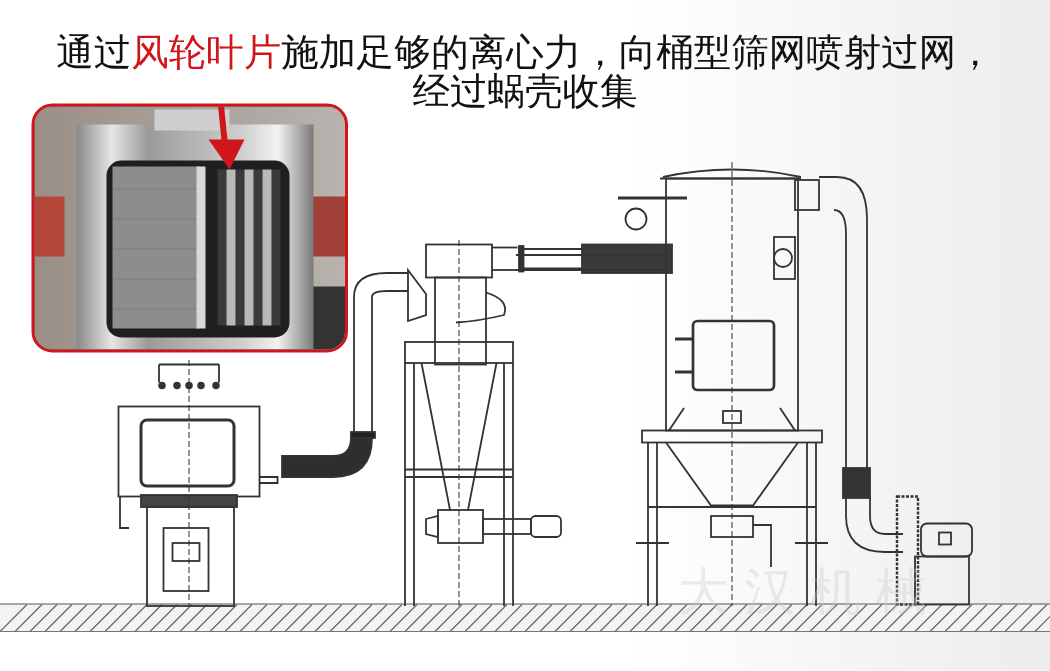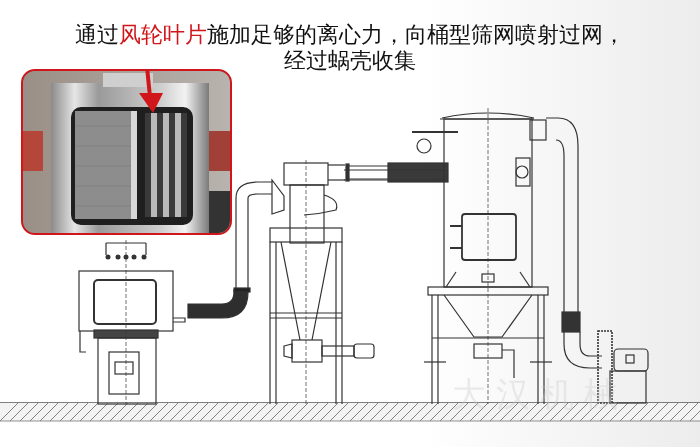--- a/index.html
+++ b/index.html
@@ -3,21 +3,21 @@
 <meta charset="utf-8">
 <style>
   html, body { margin: 0; padding: 0; }
   body {
     width: 700px; height: 447px; overflow: hidden; position: relative;
     background: linear-gradient(90deg, #ffffff 0%, #ffffff 60%, #ececec 100%);
     font-family: "DejaVu Sans", sans-serif;
   }
   .caption {
     position: absolute; left: 0; top: 22px; width: 700px; text-align: center;
-    font-size: 22px; line-height: 26px; color: #111;
+    font-size: 25px; line-height: 26px; color: #111;
   }
   .caption .hl { color: #d0161b; }
   .caption .line2 { display: block; }
   .photo {
     position: absolute; left: 21px; top: 69px; width: 207px; height: 162px;
     border: 2px solid #d0161b; border-radius: 14px; overflow: hidden;
     background: #6f6f6f;
   }
   svg.drawing { position: absolute; left: 0; top: 0; }
   .watermark {

